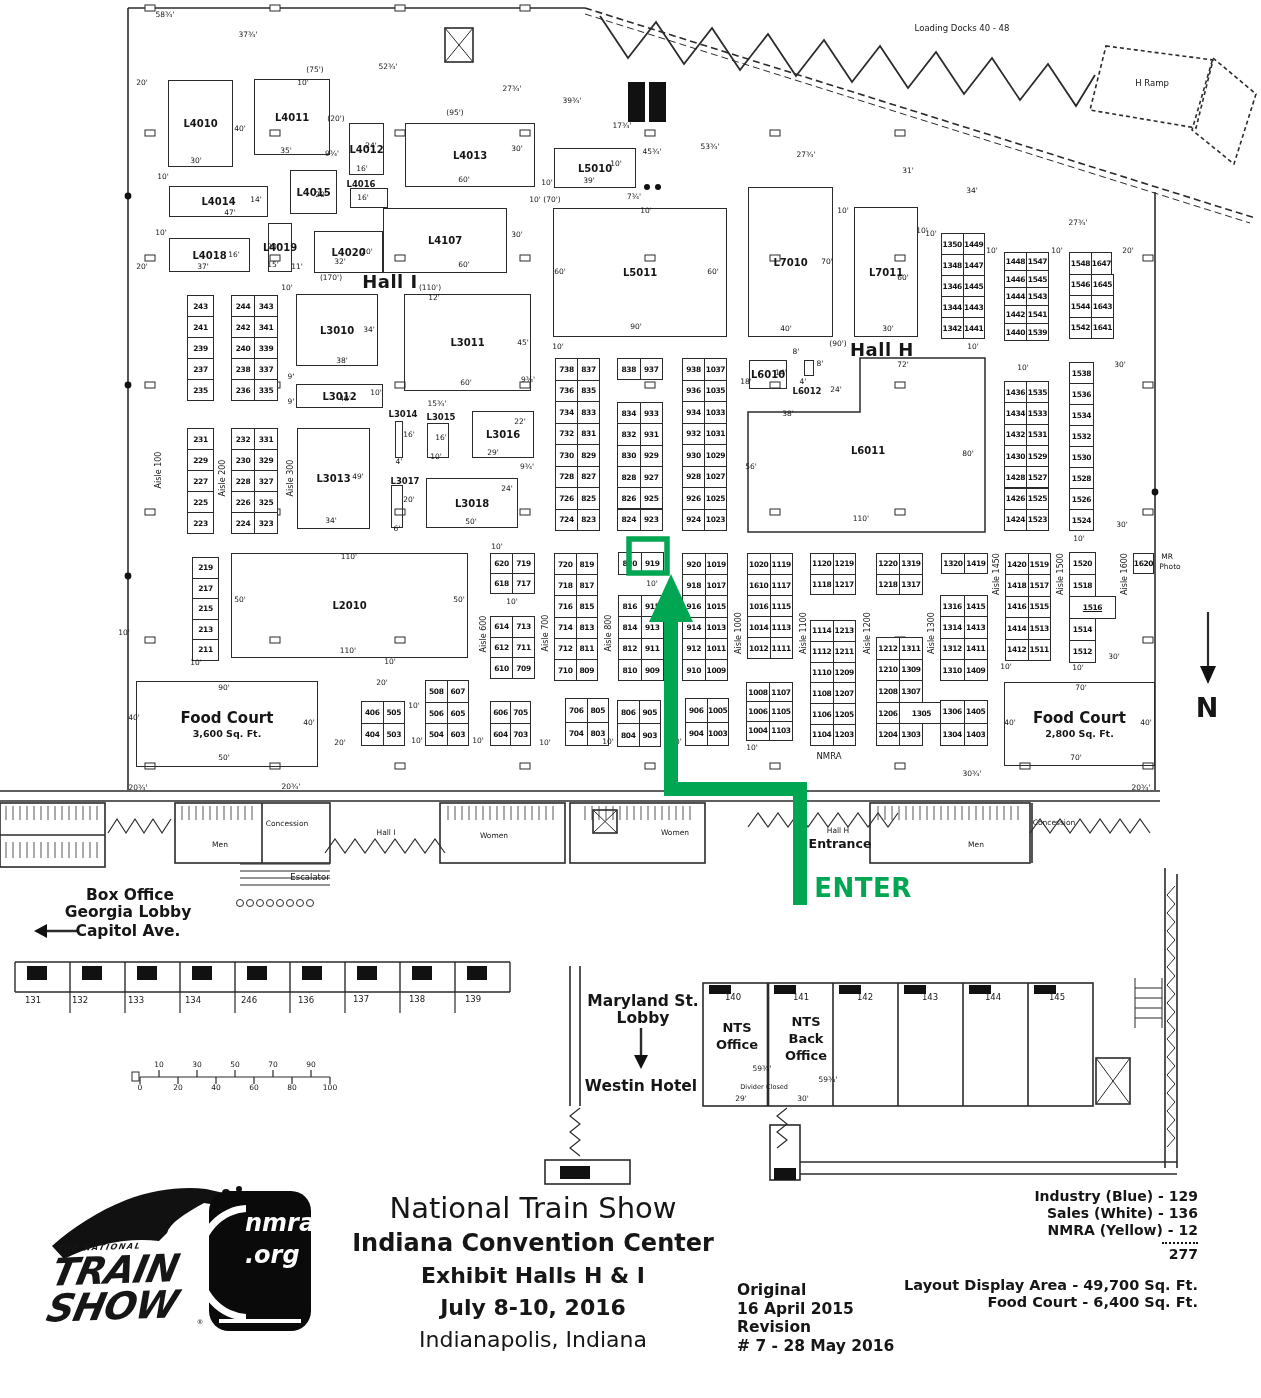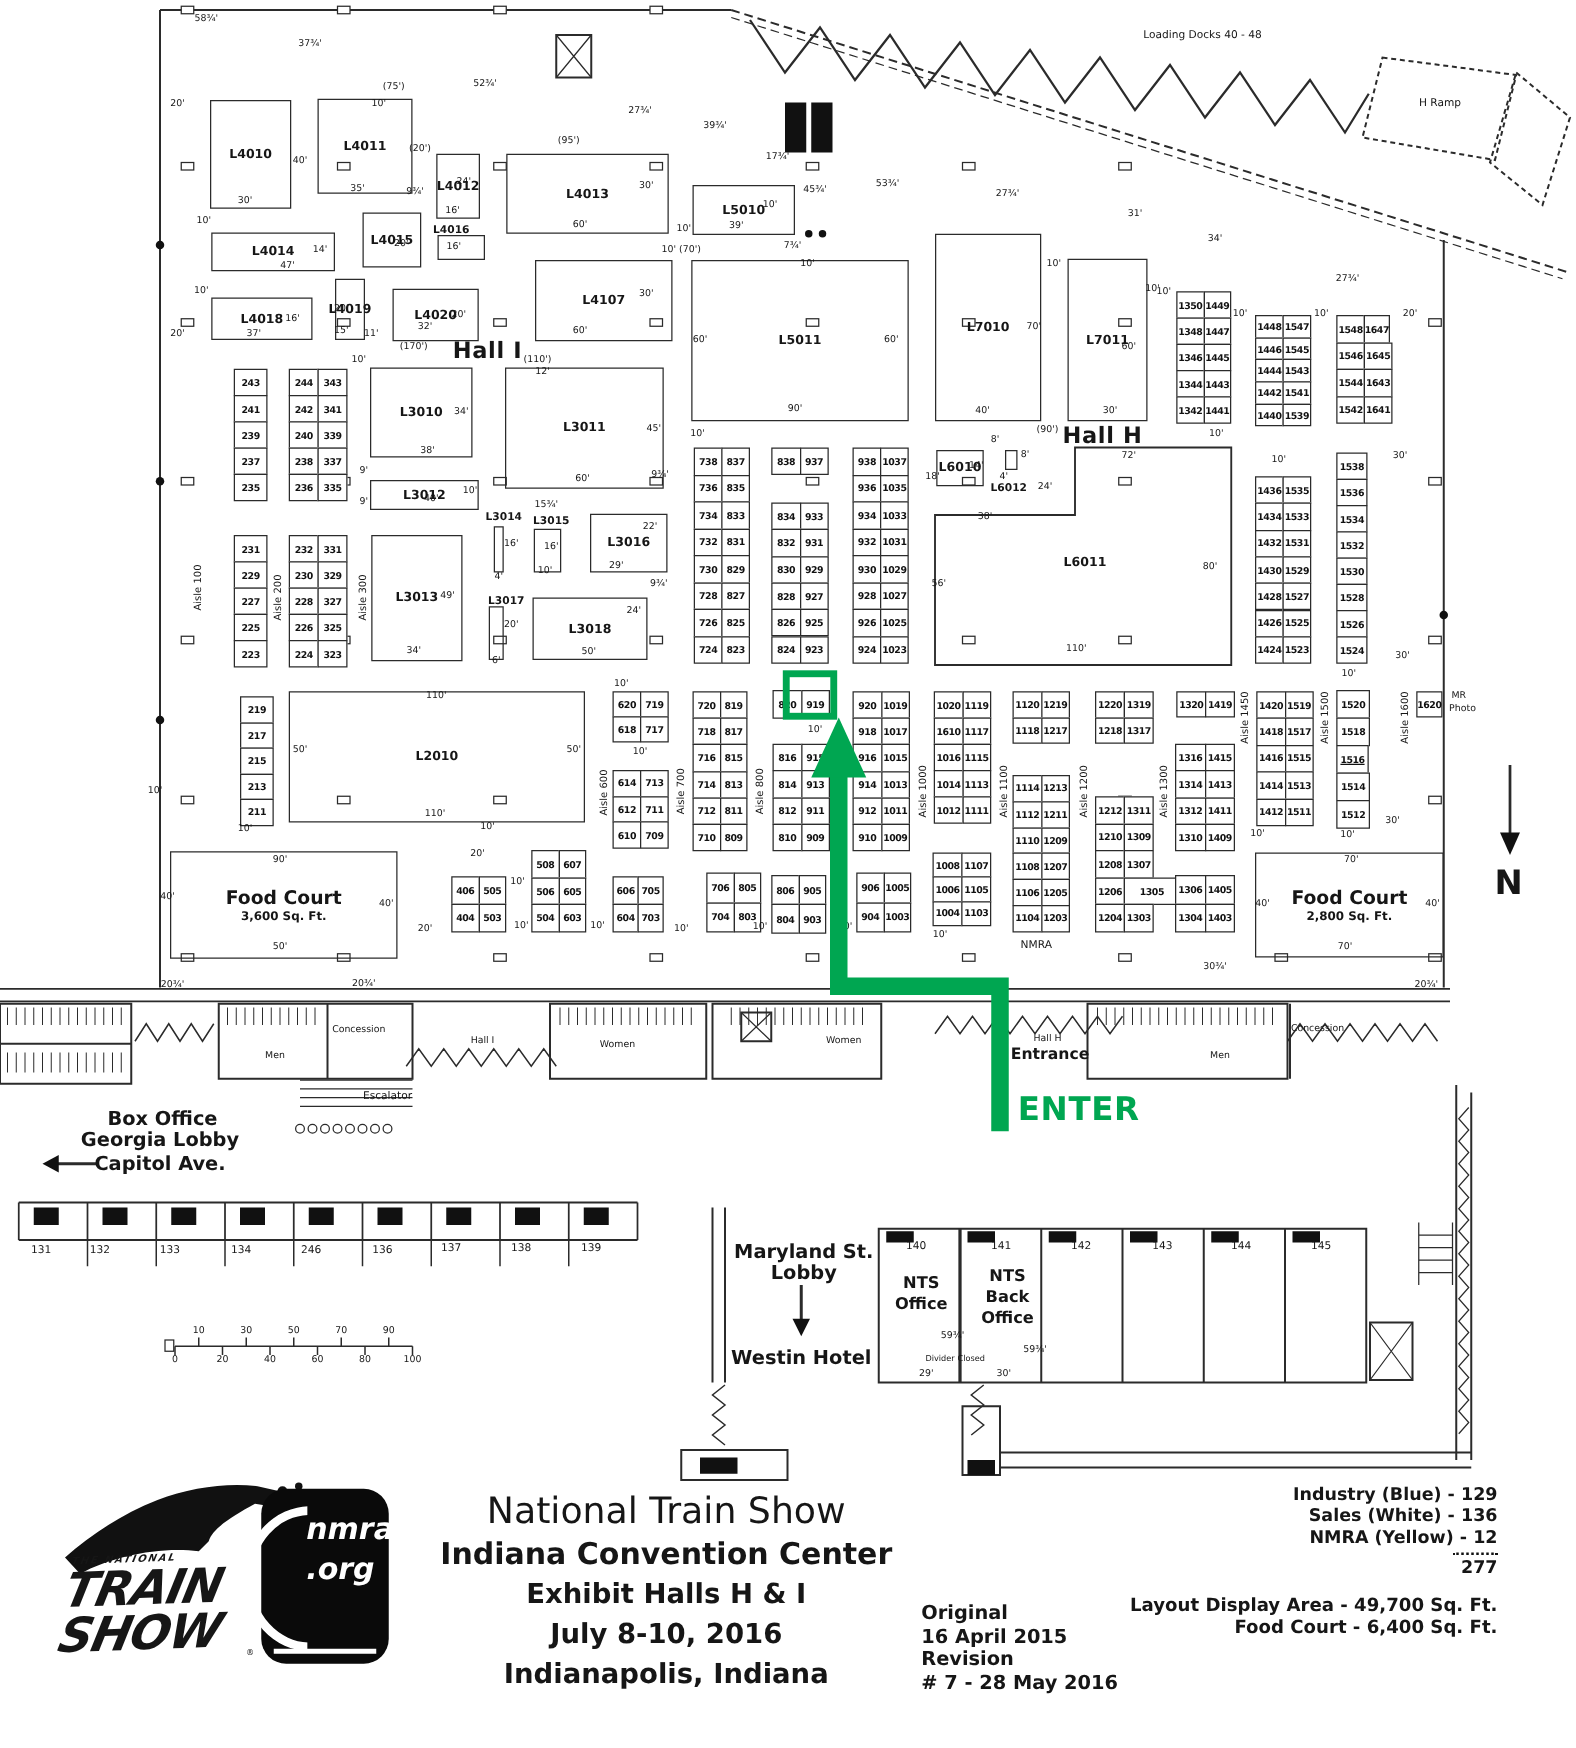--- a/index.html
+++ b/index.html
@@ -29,21 +29,21 @@
   .nts{font-size:13px;font-weight:700;}
   .n{font-size:27px;font-weight:700;}
   .a{font-size:8px;transform:translate(-50%,-50%) rotate(-90deg);}
   .enter{font-size:26px;font-weight:700;color:var(--green,#00A651);letter-spacing:0.5px;}
   
   #title-lines{position:absolute;left:352px;top:1190px;width:362px;text-align:center;z-index:3;}
   #title-lines .tl0{font-size:29px;font-weight:400;line-height:36px;}
   #title-lines .tl1{font-size:24px;font-weight:700;line-height:34px;}
   #title-lines .tl2{font-size:22px;font-weight:700;line-height:32px;}
   #title-lines .tl3{font-size:22px;font-weight:700;line-height:32px;}
-  #title-lines .tl4{font-size:22px;font-weight:700;line-height:32px;}
+  #title-lines .tl4{font-size:22px;font-weight:400;line-height:32px;}
   #stats{position:absolute;right:63px;top:1188px;text-align:right;font-weight:700;font-size:14px;
          line-height:17px;z-index:3;}
   #stats .divider{display:block;width:36px;border-top:2.5px dotted #111;margin:3px 0 2px auto;}
   #stats .total{display:block;}
   #stats .areas{margin-top:14px;font-size:14.5px;}
   #revision{position:absolute;left:737px;top:1281px;font-weight:700;font-size:15.5px;
             line-height:18.5px;z-index:3;}
   #revision span{display:block;}
   #stats .areas span{display:block;}
   #logo-train{position:absolute;left:44px;top:1186px;width:162px;height:148px;z-index:3;
@@ -504,21 +504,21 @@
       <div class="cell" style="left: 1005px; top: 574.4px; width: 23.5px; height: 22.4px;">1418</div>
       <div class="cell" style="left: 1027.5px; top: 574.4px; width: 23.5px; height: 22.4px;">1517</div>
       <div class="cell" style="left: 1005px; top: 595.8px; width: 23.5px; height: 22.4px;">1416</div>
       <div class="cell" style="left: 1027.5px; top: 595.8px; width: 23.5px; height: 22.4px;">1515</div>
       <div class="cell" style="left: 1005px; top: 617.2px; width: 23.5px; height: 22.4px;">1414</div>
       <div class="cell" style="left: 1027.5px; top: 617.2px; width: 23.5px; height: 22.4px;">1513</div>
       <div class="cell" style="left: 1005px; top: 638.6px; width: 23.5px; height: 22.4px;">1412</div>
       <div class="cell" style="left: 1027.5px; top: 638.6px; width: 23.5px; height: 22.4px;">1511</div>
       <div class="cell" style="left: 1069px; top: 552px; width: 27px; height: 23px;">1520</div>
       <div class="cell" style="left: 1069px; top: 574px; width: 27px; height: 23px;">1518</div>
-      <div class="cell" style="left: 1069px; top: 596px; width: 26px; height: 23px; text-decoration: underline;">1516</div>
+      <div class="cell" style="left: 1069px; top: 596px; width: 47px; height: 23px; text-decoration: underline;">1516</div>
       <div class="cell" style="left: 1069px; top: 618px; width: 27px; height: 23px;">1514</div>
       <div class="cell" style="left: 1069px; top: 640px; width: 27px; height: 23px;">1512</div>
       <div class="cell" style="left: 1133px; top: 553px; width: 21px; height: 21px;">1620</div>
       <div class="cell" style="left: 361px; top: 701px; width: 22.5px; height: 23px;">406</div>
       <div class="cell" style="left: 382.5px; top: 701px; width: 22.5px; height: 23px;">505</div>
       <div class="cell" style="left: 361px; top: 723px; width: 22.5px; height: 23px;">404</div>
       <div class="cell" style="left: 382.5px; top: 723px; width: 22.5px; height: 23px;">503</div>
       <div class="cell" style="left: 425px; top: 680px; width: 22.5px; height: 22.7px;">508</div>
       <div class="cell" style="left: 446.5px; top: 680px; width: 22.5px; height: 22.7px;">607</div>
       <div class="cell" style="left: 425px; top: 701.7px; width: 22.5px; height: 22.7px;">506</div>
@@ -562,21 +562,21 @@
       <div class="bb" style="left: 350px; top: 188px; width: 38px; height: 20px;"></div>
       <div class="bb" style="left: 169px; top: 238px; width: 81px; height: 34px;">
         <span>L4018</span>
       </div>
       <div class="bb" style="left: 268px; top: 223px; width: 24px; height: 49px;">
         <span>L4019</span>
       </div>
       <div class="bb" style="left: 314px; top: 231px; width: 69px; height: 42px;">
         <span>L4020</span>
       </div>
-      <div class="bb" style="left: 428px; top: 208px; width: 110px; height: 65px;">
+      <div class="bb" style="left: 383px; top: 208px; width: 124px; height: 65px;">
         <span>L4107</span>
       </div>
       <div class="bb" style="left: 554px; top: 148px; width: 82px; height: 40px;">
         <span>L5010</span>
       </div>
       <div class="bb" style="left: 553px; top: 208px; width: 174px; height: 129px;">
         <span>L5011</span>
       </div>
       <div class="bb" style="left: 748px; top: 187px; width: 85px; height: 150px;">
         <span>L7010</span>

